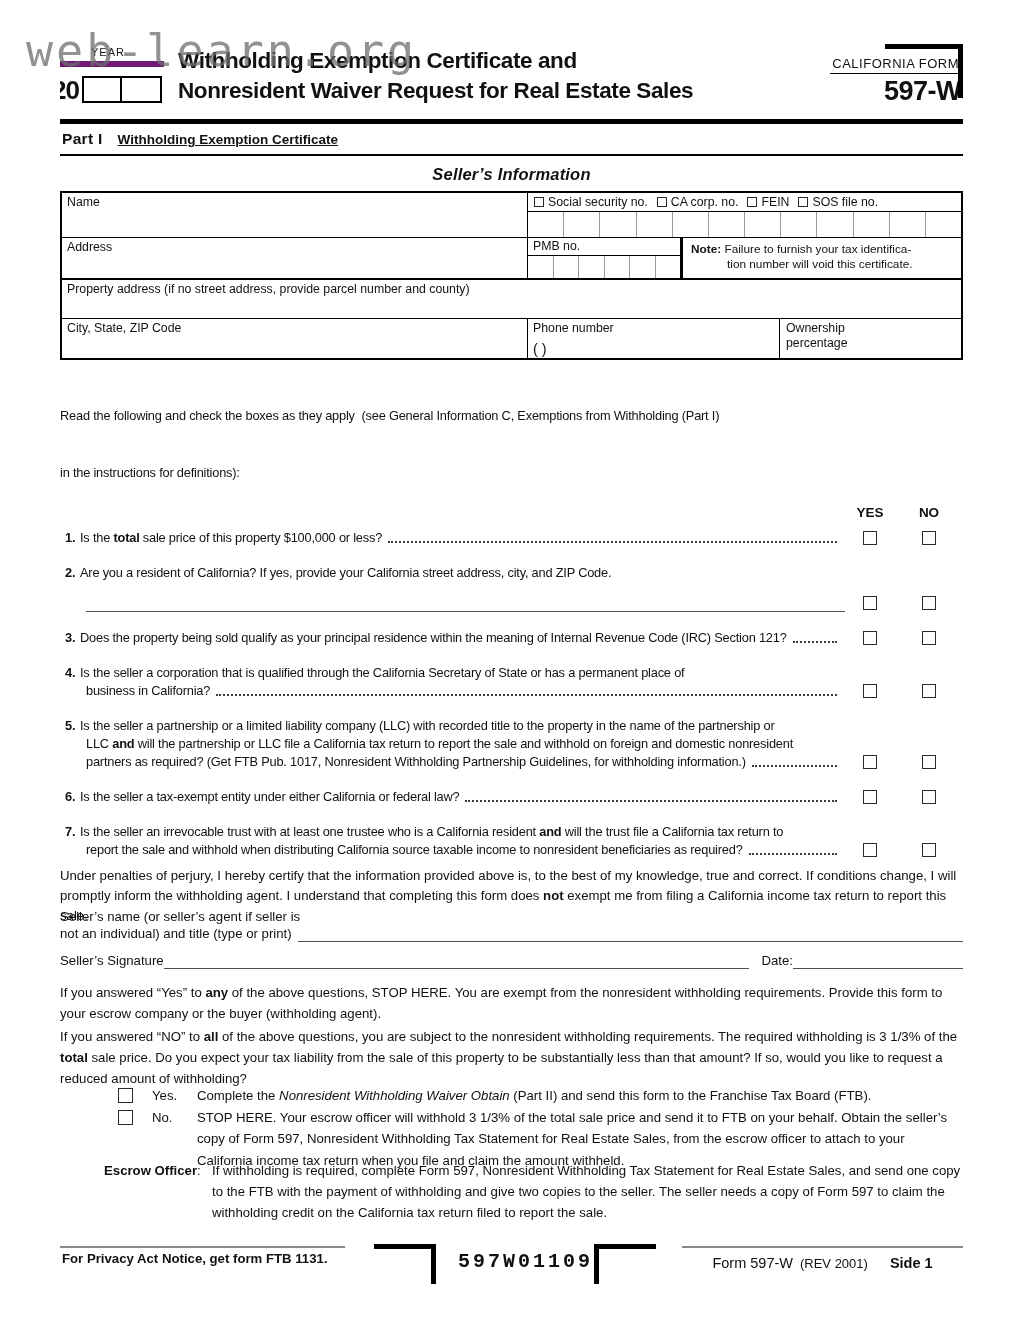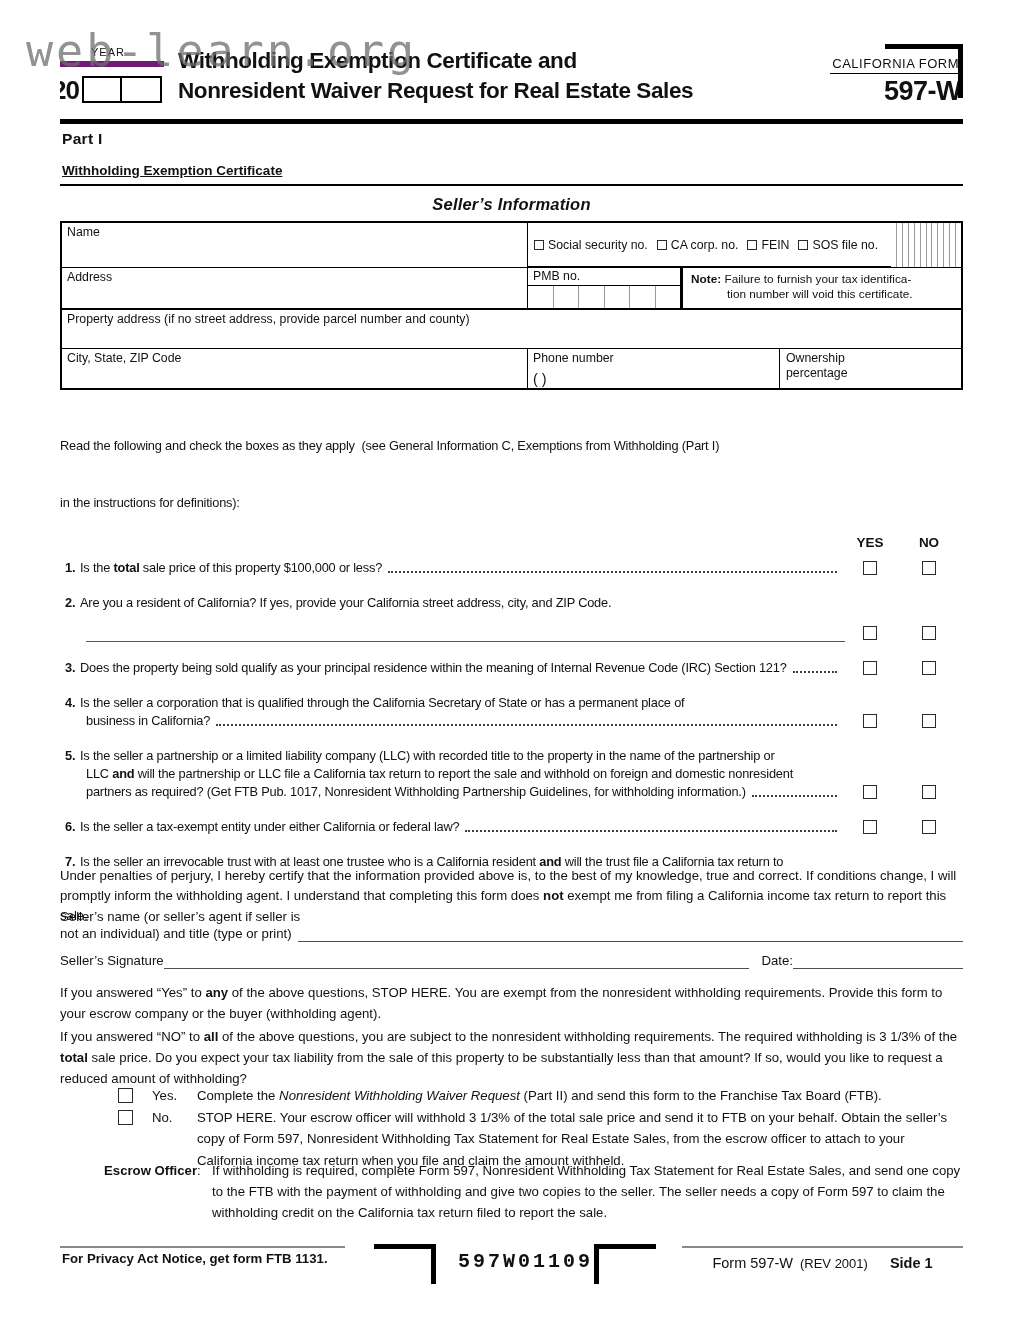--- a/index.html
+++ b/index.html
@@ -32,33 +32,33 @@
   .year-box { width:40px; height:27px; border:2.5px solid #000; background:#fff; }
   .year-box + .year-box { border-left:0; }
   .titleblock { position:absolute; left:118px; top:46px; white-space:nowrap; }
   .t1, .t2 { font-weight:700; font-size:22.5px; line-height:30px; letter-spacing:-0.4px; }
   .caform { position:absolute; right:2px; top:54px; width:158px; text-align:right; }
   .ca-bracket { position:absolute; top:-10px; right:-2px; width:78px; height:54px; border-top:5px solid #000; border-right:5px solid #000; }
   .ca-label { display:inline-block; font-size:13px; letter-spacing:0.5px; border-bottom:1.5px solid #000; padding:0 2px 2px; }
   .ca-num { font-weight:700; font-size:27px; letter-spacing:-0.5px; margin-top:2px; }
 
   
-  .partbar { display:flex; align-items:baseline; gap:15px; border-bottom:2px solid #000; padding:6px 0 6px 2px;flex-direction:column; }
+  .partbar { display:flex; align-items:baseline; gap:15px; border-bottom:2px solid #000; padding:6px 0 6px 2px; }
   .part-label { font-weight:700; font-size:15.5px; letter-spacing:0.3px; }
   .part-head { font-weight:700; font-size:13.5px;text-decoration:underline; }
   .sinfo { text-align:center; font-weight:700; font-style:italic; font-size:16.5px; margin:9px 0 7px; letter-spacing:0.2px; }
 
   
   .stable { border:2px solid #000; }
   .trow { display:flex; border-top:1.5px solid #000; }
   .trow:first-child { border-top:0; }
   .cell-label { font-size:12.3px; padding:2px 5px; }
   .lcell { width:466px; flex:none; border-right:1.5px solid #000; }
   .r1 { height:44px; } .r2 { height:41px; } .r3 { height:40px; } .r4 { height:40px; border-top:2.5px solid #000; }
-  .idwrap { flex:1; display:flex; flex-direction:row; }
+  .idwrap { flex:1; display:flex; flex-direction:column; }
   .idlabels { display:flex; align-items:center; padding:2px 4px 2px 6px; border-bottom:1.8px solid #000; font-size:12.3px; white-space:nowrap; }
   .id-item { display:flex; align-items:center; margin-right:9px; }
   .cb-sm { display:inline-block; width:10px; height:10px; border:1.4px solid #2a2a2a; margin-right:4px; flex:none; background:#fff; }
   .boxgrid { flex:1; display:flex; }
   .boxgrid > div { flex:1; border-right:1px solid #9a9a9a; }
   .boxgrid > div:last-child { border-right:0; }
   .pmb { width:155px; flex:none; border-right:3px solid #000; display:flex; flex-direction:column; }
   .pmb-label { font-size:12.3px; padding:1px 5px 2px; border-bottom:1.5px solid #000; }
   .note { flex:1; font-size:11.8px; padding:4px 6px 0 8px; line-height:15px; }
   .note-l2 { padding-left:36px; }
@@ -355,21 +355,21 @@
 
   <div class="abs" style="top:982px;"><span>If you answered “Yes” to </span><span class="b">any</span><span> of the above questions, STOP HERE. You are exempt from the nonresident withholding requirements. Provide this form to your escrow company or the buyer (withholding agent).</span></div>
 
   <div class="abs" style="top:1026px;"><span>If you answered “NO” to </span><span class="b">all</span><span> of the above questions, you are subject to the nonresident withholding requirements. The required withholding is 3 1/3% of the </span><span class="b">total</span><span> sale price. Do you expect your tax liability from the sale of this property to be substantially less than that amount? If so, would you like to request a reduced amount of withholding?</span></div>
 
   <div class="abs" style="top:1085px;" id="options">
       <div class="opt">
         <span class="opt-ind"></span>
         <span class="opt-cb"></span>
         <span class="opt-label">Yes.</span>
-        <span class="opt-desc"><span>Complete the </span><span class="i">Nonresident Withholding Waiver Request</span><span> (Part II) and send this form to the Franchise Tax Board (FTB).</span></span>
+        <span class="opt-desc"><span>Complete the </span><span class="i">Nonresident Withholding Waiver Obtain</span><span> (Part II) and send this form to the Franchise Tax Board (FTB).</span></span>
       </div>
       <div class="opt">
         <span class="opt-ind"></span>
         <span class="opt-cb"></span>
         <span class="opt-label">No.</span>
         <span class="opt-desc"><span>STOP HERE. Your escrow officer will withhold 3 1/3% of the total sale price and send it to FTB on your behalf. Obtain the seller’s copy of Form 597, Nonresident Withholding Tax Statement for Real Estate Sales, from the escrow officer to attach to your California income tax return when you file and claim the amount withheld.</span></span>
       </div>
     </div>
 
   <div class="abs escrow" style="top:1160px;">

